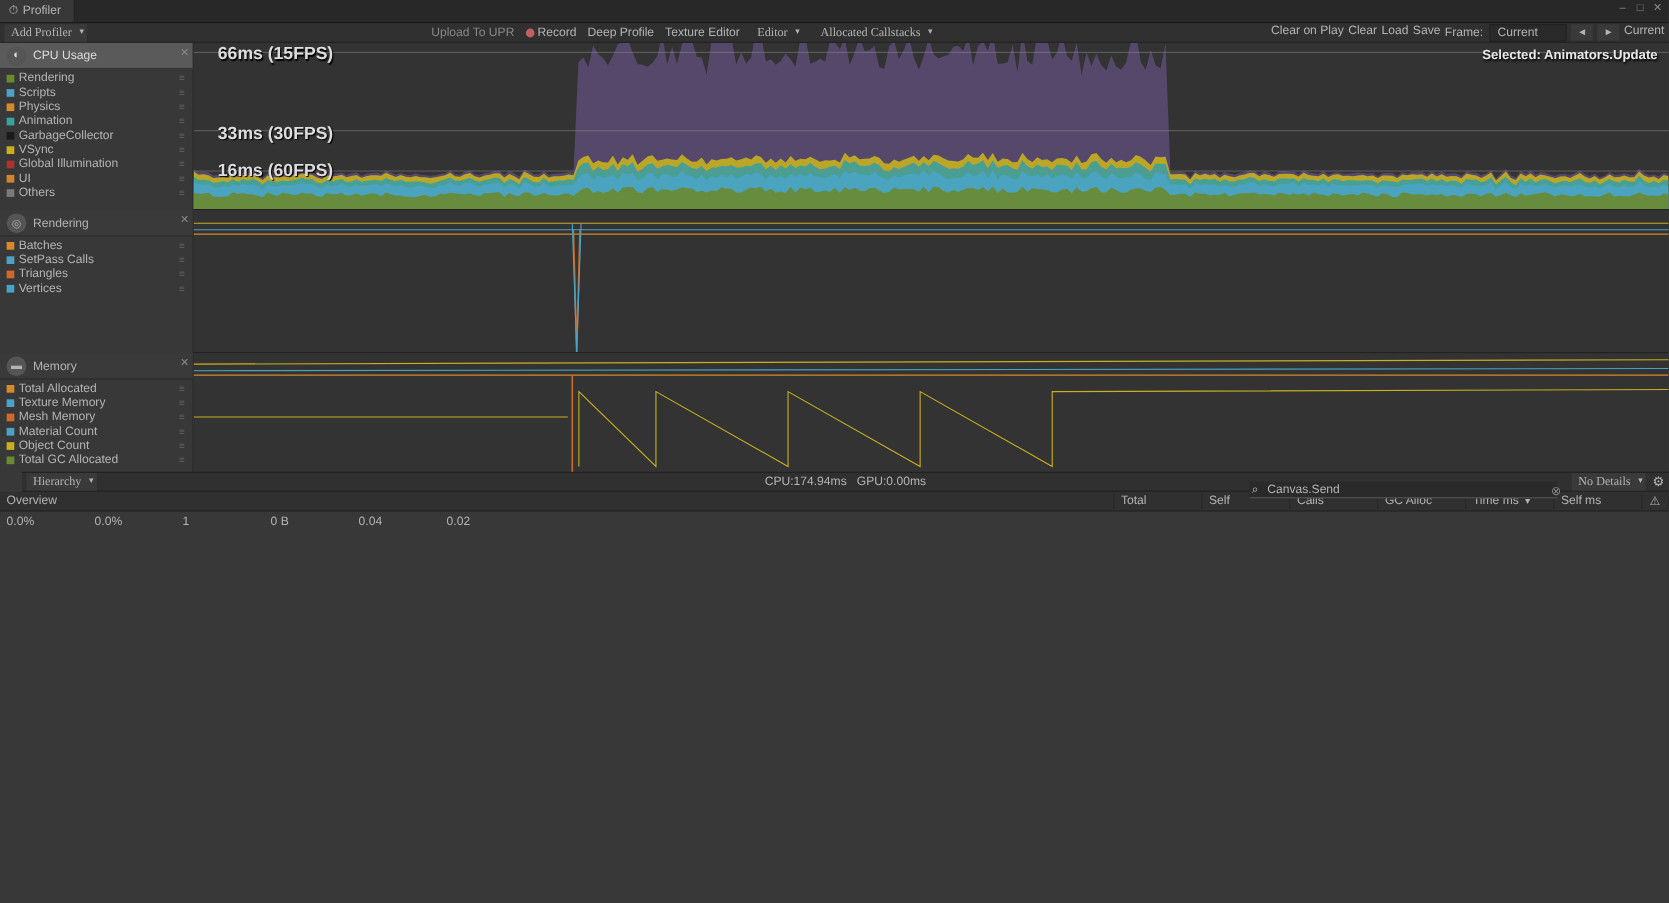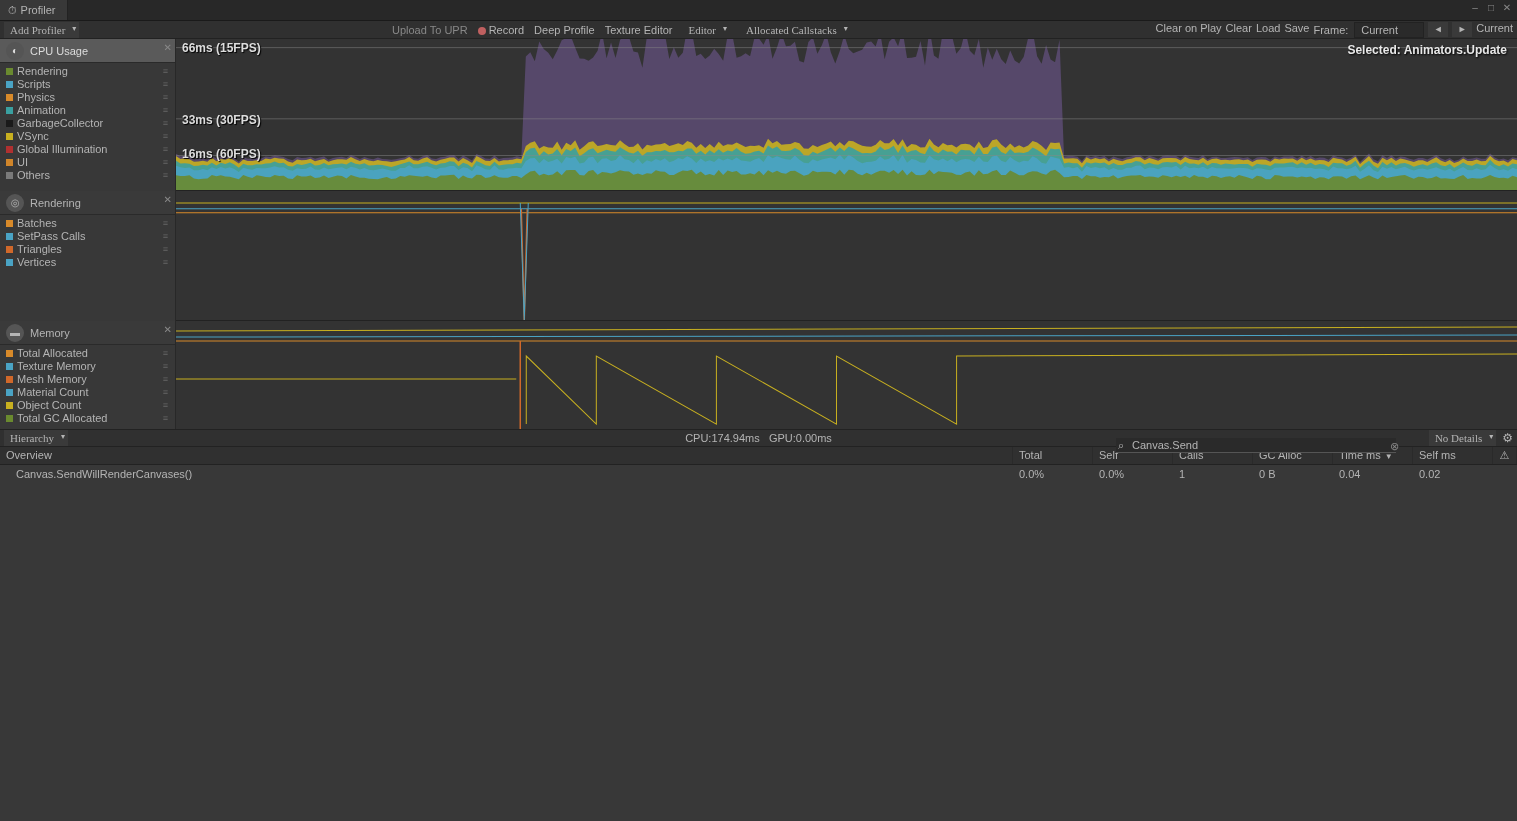--- a/index.html
+++ b/index.html
@@ -35,24 +35,24 @@
 .legend { padding: 2px 4px; }
 .legend-item { display: flex; align-items: center; gap: 4px; padding: 0 2px; font-size: 11px; line-height: 13px; position: relative; }
 .legend-item::after { content: '≡'; position: absolute; right: 3px; color: #666; font-size: 9px; }
 .swatch { width: 7px; height: 7px; flex-shrink: 0; }
 
 
 .charts { flex: 1; background: #333; display: flex; flex-direction: column; position: relative; }
 .chart { position: relative; border-bottom: 1px solid #222; }
 .chart svg { display: block; width: 100%; height: 100%; }
 .sel-label { position: absolute; right: 10px; top: 4px; color: #e8e8e8; font-weight: bold; font-size: 12px; text-shadow: 1px 1px 2px #000; z-index: 5; }
-.ms-label { position: absolute; left: 6px; font-size: 12px; color: #ddd; font-weight: bold; text-shadow: 1px 1px 1px #000; z-index: 5; }
-
-
-.lower-toolbar { height: 18px; background: #303030; border-top: 1px solid #222; border-bottom: 1px solid #222; display: flex; align-items: center; padding: 0 4px; font-size: 11px; }
+.ms-label { position: absolute; left: 22px; font-size: 16px; color: #ddd; font-weight: bold; text-shadow: 1px 1px 1px #000; z-index: 5; }
+
+
+.lower-toolbar { height: 18px; background: #303030; border-top: 1px solid #222; border-bottom: 1px solid #222; display: flex; align-items: center; padding: 0 4px; font-size: 11px; margin-left: 20px; }
 .lower-toolbar .dropdown { font-size: 11px; }
 .cpu-stats { margin-left: auto; margin-right: auto; position: absolute; left: 50%; transform: translateX(-50%); }
 .search-box { background: #2a2a2a; border: none; border-bottom: 1px solid #555; padding: 1px 4px 1px 16px; width: 280px; color: #b4b4b4; font-size: 11px; position: absolute; left: 1048px; }
 .search-wrap { position: relative; }
 .search-wrap::before { content: '⌕'; position: absolute; left: 1050px; top: 1px; font-size: 11px; pointer-events: none; z-index: 2;}
 .clear-x { position: absolute; left: 1322px; top: 2px; font-size: 11px; color: #888; cursor: pointer; z-index: 2; }
 .detail-dd { margin-left: auto; }
 .gear { cursor: pointer; font-size: 12px; }
 
 
@@ -284,21 +284,20 @@
       <div class="th col-num">Total</div>
       <div class="th col-num">Self</div>
       <div class="th col-num">Calls</div>
       <div class="th col-num">GC Alloc</div>
       <div class="th col-num"><span>Time ms</span><span class="sort-ind">▼</span></div>
       <div class="th col-num">Self ms</div>
       <div class="th warn-col"><span>⚠</span></div>
     </div>
     <div id="table-body">
         <div class="trow">
-          <div class="td col-overview" style="padding-left:16px">Canvas.SendWillRenderCanvases()</div>
           <div class="td col-num">0.0%</div>
           <div class="td col-num">0.0%</div>
           <div class="td col-num">1</div>
           <div class="td col-num">0 B</div>
           <div class="td col-num">0.04</div>
           <div class="td col-num">0.02</div>
           <div class="td warn-col"></div>
         </div>
       </div>
   </div>

